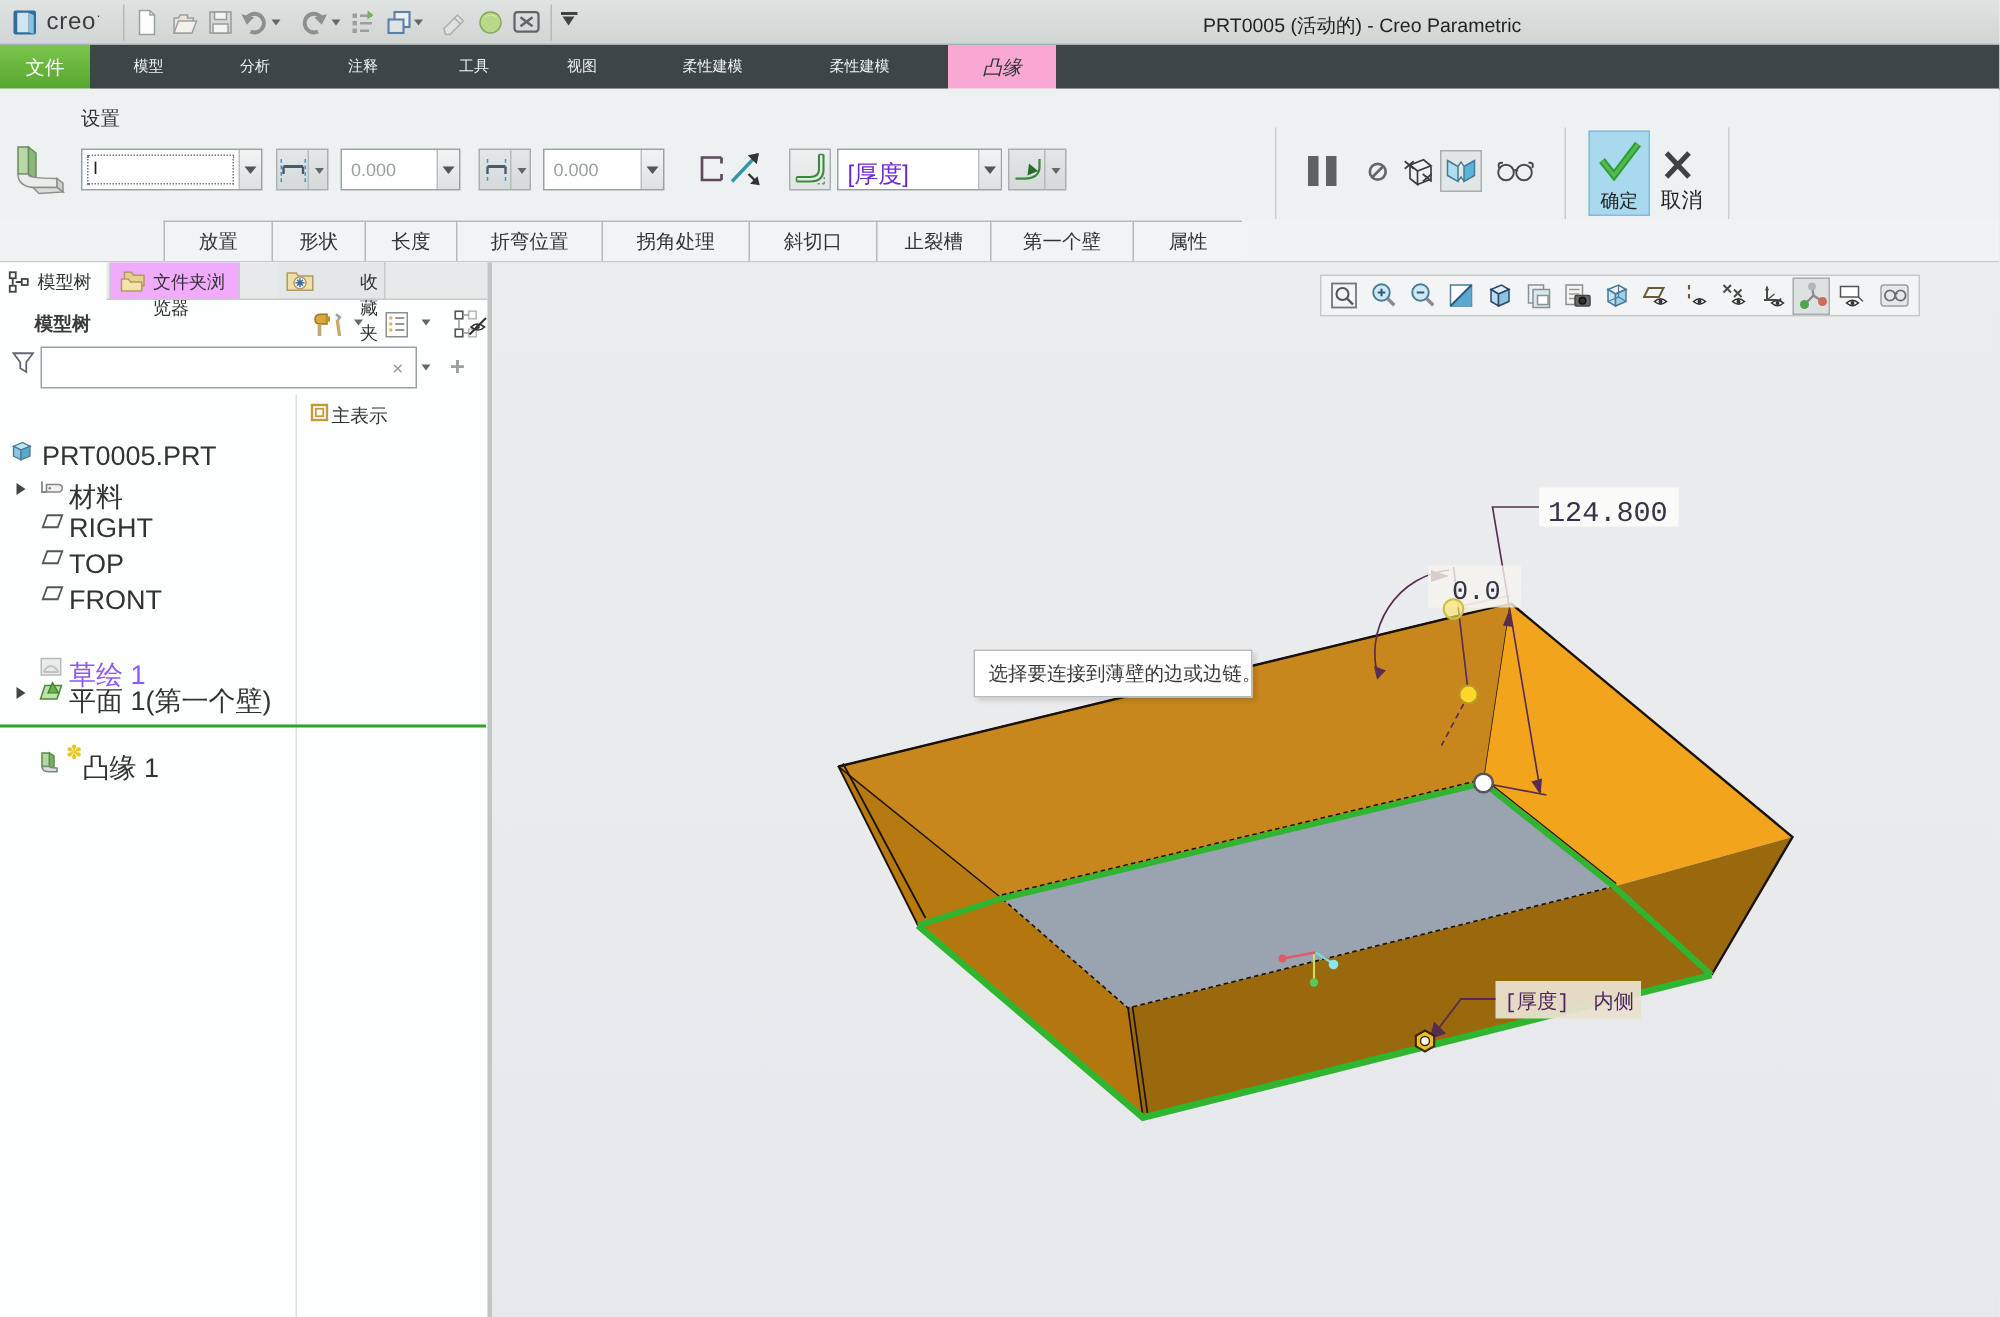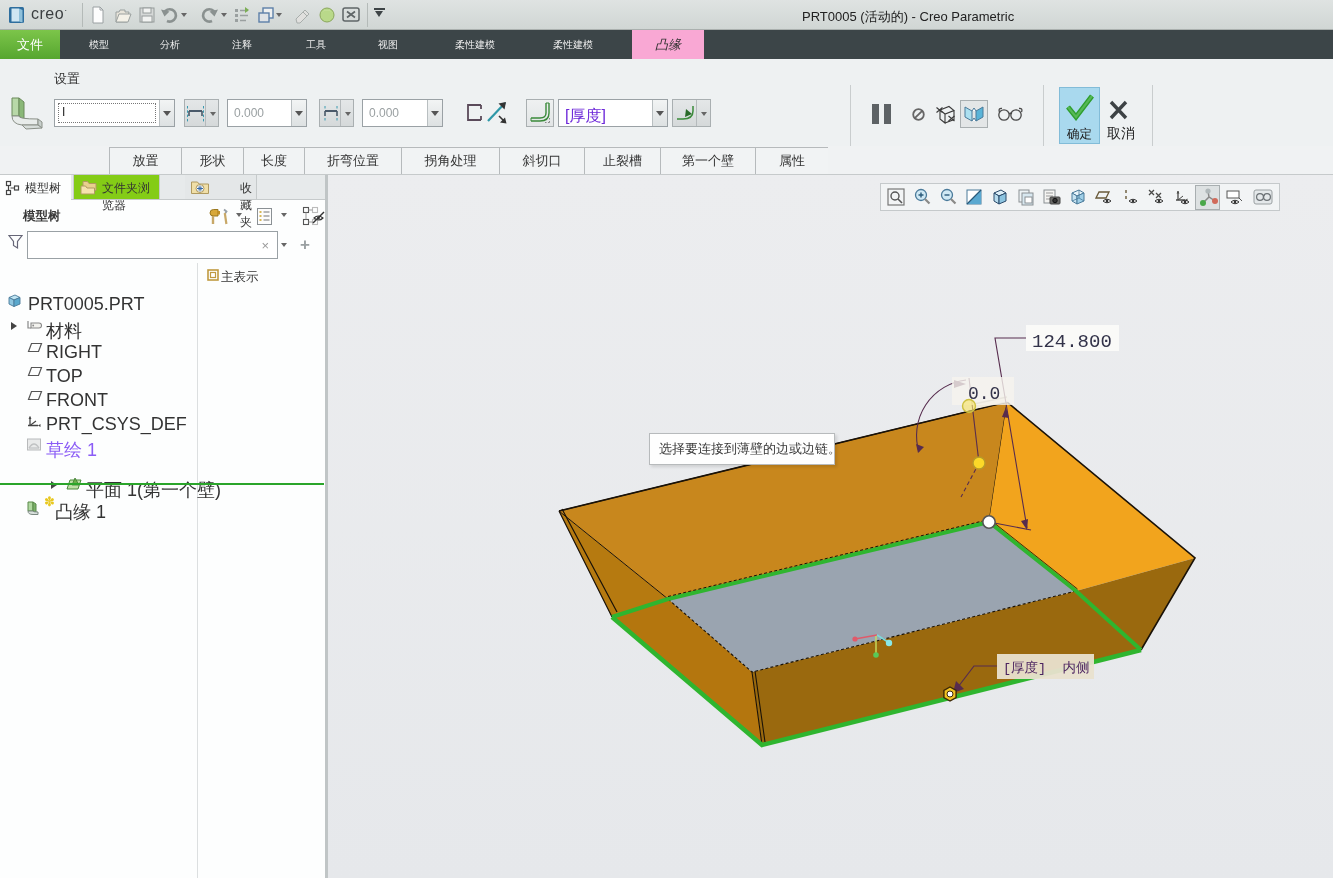--- a/index.html
+++ b/index.html
@@ -240,21 +240,21 @@
   <div id="panel-tabs">
     <div class="ptab" style="left:0;width:71px;background:#fdfefe;">
       <svg style="position:absolute;left:5px;top:5px" width="16" height="16" viewBox="0 0 16 16">
         <rect x="1.5" y="1.5" width="4" height="4" fill="none" stroke="#444" stroke-width="1.2"></rect>
         <rect x="1.5" y="10.5" width="4" height="4" fill="none" stroke="#444" stroke-width="1.2"></rect>
         <rect x="9.5" y="6" width="4" height="4" fill="none" stroke="#444" stroke-width="1.2"></rect>
         <path d="M3.5 5.5 v5 M5.5 8 h4" stroke="#444" stroke-width="1.2" fill="none"></path>
       </svg>
       <span style="position:absolute;left:25px;top:5px;">模型树</span>
     </div>
-    <div class="ptab" style="left:73px;width:87px;background:#84cc16;border-left:1px solid #c6cacb;border-right:1px solid #c6cacb;">
+    <div class="ptab" style="left:73px;width:87px;background:#f0abfc;border-left:1px solid #c6cacb;border-right:1px solid #c6cacb;">
       <svg style="position:absolute;left:5px;top:3px" width="20" height="19" viewBox="0 0 20 19">
         <path d="M4 9 V3.5 h4.5 l1.5 2 H17 v7 h-13 z" fill="#e8d08e" stroke="#b09a60"></path>
         <path d="M2 16 V8 h4.5 l1.5 2 H15.5 v6 z" fill="#f4e3ae" stroke="#b09a60"></path>
       </svg>
       <span style="position:absolute;left:28px;top:5px;">文件夹浏览器</span>
     </div>
     <div class="ptab" style="left:185px;width:72px;background:#e4e7e8;border-right:1px solid #c6cacb;">
       <svg style="position:absolute;left:5px;top:4px" width="20" height="17" viewBox="0 0 20 17">
         <path d="M1.5 14.5 V3 h6 l1.5 2 H18.5 v9.5 z" fill="#f0dfa8" stroke="#b09a60"></path>
         <circle cx="10" cy="9.5" r="4" fill="#fdfdf4" stroke="#b09a60"></circle>
@@ -334,38 +334,29 @@
       <path d="M4.5 2.5 H14.5 L11.5 10.5 H1.5 Z" fill="none" stroke="#555" stroke-width="1.2"></path>
     </svg>
     <span class="tt" style="left:46px">TOP</span>
   </div>
   <div class="trow" style="top:212px;">
     <svg class="ti" style="left:27px" width="16" height="13" viewBox="0 0 16 13">
       <path d="M4.5 2.5 H14.5 L11.5 10.5 H1.5 Z" fill="none" stroke="#555" stroke-width="1.2"></path>
     </svg>
     <span class="tt" style="left:46px">FRONT</span>
   </div>
-  <div class="trow" style="top:236px;">
-    <svg class="ti" style="left:26px" width="16" height="15" viewBox="0 0 16 15">
-      <path d="M2 12.5 h10 M4 12.5 V3.5" stroke="#444" stroke-width="1.3" fill="none"></path>
-      <path d="M4 3.5 l-1.5 2.5 h3 z" fill="#444"></path>
-      <path d="M12 12.5 l2.5-1.5 v3 z" fill="#444"></path>
-      <path d="M4 12.5 L10 8" stroke="#444" stroke-width="1.1"></path>
-    </svg>
-    <span class="tt" style="left:46px">PRT_CSYS_DEF</span>
-  </div>
   <div class="trow" style="top:260px;">
     <svg class="ti" style="left:26px" width="16" height="15" viewBox="0 0 16 15">
       <rect x="1.5" y="2" width="13" height="11" fill="#e9eaea" stroke="#b8babb"></rect>
       <path d="M3 11 Q8 3 13 11" fill="none" stroke="#c0c2c3" stroke-width="1.3"></path>
       <path d="M3 11 h10" stroke="#c0c2c3" stroke-width="1.2"></path>
     </svg>
     <span class="tt" style="left:46px;color:#8b5cf6;">草绘 1</span>
   </div>
-  <div class="trow" style="top:300px;margin-left:40px;">
+  <div class="trow" style="top:277px;">
     <div class="texp" style="left:11px"></div>
     <svg class="ti" style="left:26px" width="17" height="15" viewBox="0 0 17 15">
       <path d="M4 3 H15 L12 12 H1 Z" fill="#bfe0a8" stroke="#4a8a3a" stroke-width="1"></path>
       <path d="M9 1 L6 8 L13 8 Z" fill="#6ab04a" stroke="#3a7a2a" stroke-width="0.8"></path>
     </svg>
     <span class="tt" style="left:46px">平面 1(第一个壁)</span>
   </div>
   <div class="abs" style="left:0;top:308px;width:324px;height:2px;background:#2aa52a;"></div>
   <div class="trow" style="top:322px;">
     <svg class="ti" style="left:25px" width="17" height="17" viewBox="0 0 17 17">

